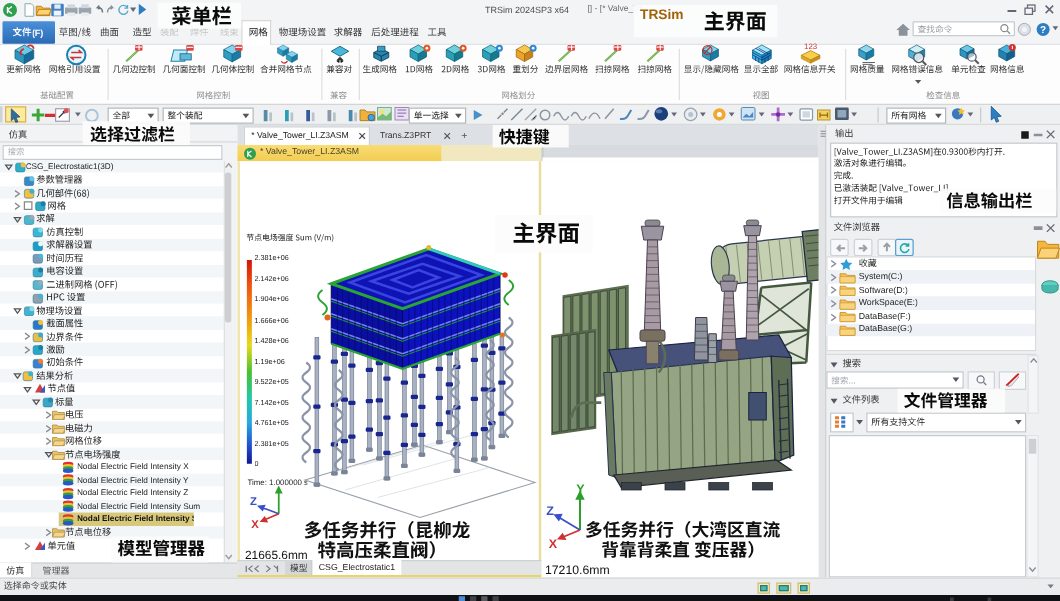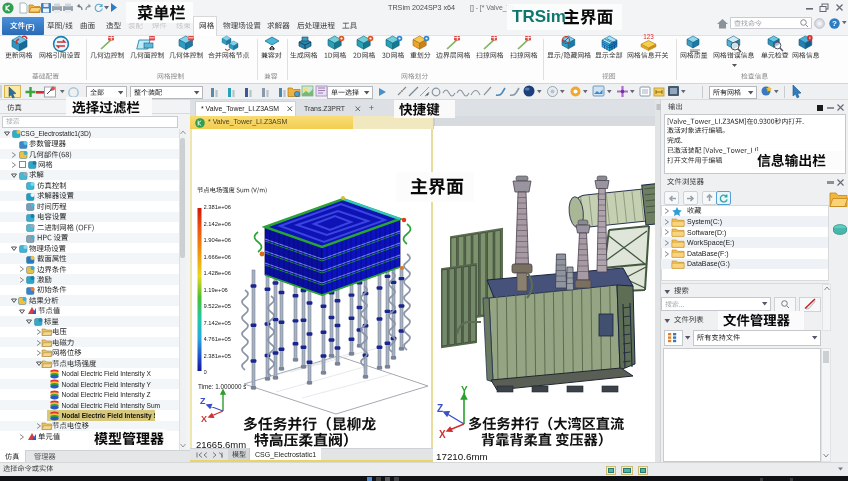--- a/index.html
+++ b/index.html
@@ -2156,21 +2156,21 @@
     <div style="left:790px;top:477.5px;width:3px;height:3px;background:#3a3b3f;"></div>
     <div style="left:126px;top:2px;width:67px;height:21px;background:rgba(252,252,252,0.92);"></div>
     <svg class="t" style="left:137px;top:5px" width="51" height="22">
       <g fill="#0a0a0a" transform="translate(0,13.61) scale(0.25312,-0.25312)">
         <use href="#g206" x="0"></use>
         <use href="#g207" x="64"></use>
         <use href="#g208" x="128"></use>
       </g>
     </svg>
     <div style="left:507px;top:4px;width:115px;height:26px;background:rgba(252,252,252,0.92);"></div>
-    <div style="left:512px;top:6px;font-size:17px;color:#0f766e;font-weight:bold;white-space:nowrap;overflow:hidden;"><b>TRSim</b></div>
+    <div style="left:512px;top:6px;font-size:11px;color:#a16207;font-weight:bold;white-space:nowrap;overflow:hidden;"><b>TRSim</b></div>
     <svg class="t" style="left:563px;top:8.8px" width="53" height="22">
       <g fill="#0a0a0a" transform="translate(0,14.11) scale(0.26250,-0.26250)">
         <use href="#g209" x="0"></use>
         <use href="#g210" x="64"></use>
         <use href="#g211" x="128"></use>
       </g>
     </svg>
     <div style="left:66px;top:97px;width:86px;height:19px;background:rgba(252,252,252,0.92);"></div>
     <svg class="t" style="left:72px;top:100.5px" width="70" height="18">
       <g fill="#0a0a0a" transform="translate(0,11.42) scale(0.21250,-0.21250)">

